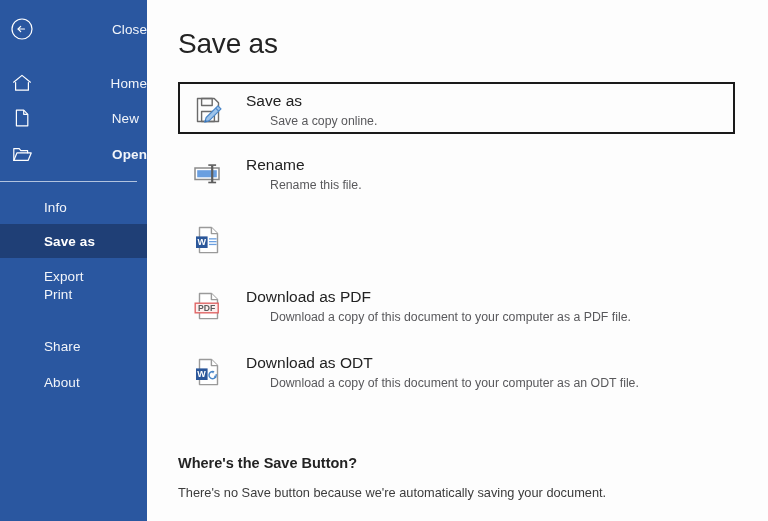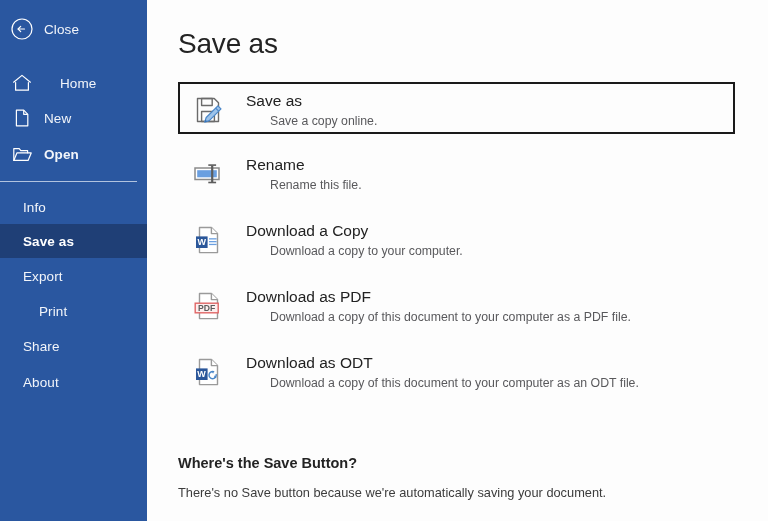--- a/index.html
+++ b/index.html
@@ -36,20 +36,21 @@
     width: 100%;
     height: 100%;
   }
   .nav-row {
     display: flex;
     align-items: center;
     height: 34px;
     color: #ffffff;
     cursor: default;
     user-select: none;
+    justify-content: space-between;
   }
   .nav-icon {
     width: 44px;
     flex: 0 0 44px;
     display: flex;
     align-items: center;
     justify-content: center;
   }
   .nav-icon svg { display: block; }
   .nav-label {
@@ -76,33 +77,33 @@
     position: absolute;
     left: 0;
     width: 147px;
     height: 34px;
     display: flex;
     align-items: center;
     cursor: default;
     user-select: none;
   }
   .text-row .nav-label {
-    padding-left: 23px;
+    padding-left: 44px;
   }
   .text-row.selected {
     background: #1f3f76;
   }
   .text-row.selected .nav-label {
     font-weight: bold;
     color: #ffffff;
   }
   .row-info   { top: 190px; }
   .row-saveas { top: 224px; }
   .row-export { top: 259px; }
-  .row-print  { top: 294px; margin-left: 16px; }
+  .row-print  { top: 277px; }
   .row-share  { top: 329px; text-align: right; }
   .row-about  { top: 365px; }
 
   
   .main {
     flex: 1 1 auto;
     position: relative;
     background: #fdfdfd;
     height: 521px;
   }
@@ -308,24 +309,20 @@
           <svg width="34" height="34" viewBox="0 0 34 34" fill="none">
             <path d="M8.5 4.5h11.9l6.1 6.1v19H8.5z" fill="#ffffff" stroke="#9a9a9a" stroke-width="1.4" stroke-linejoin="round"></path>
             <path d="M20.4 4.5v6.1h6.1" fill="#ffffff" stroke="#9a9a9a" stroke-width="1.4" stroke-linejoin="round"></path>
             <rect x="5" y="13.4" width="11.6" height="11.6" fill="#2b579a"></rect>
             <text x="10.8" y="21.8" font-family="'Liberation Sans',sans-serif" font-size="9" font-weight="bold" fill="#ffffff" text-anchor="middle">W</text>
             <rect x="18" y="15.2" width="7.6" height="1.3" fill="#6a9fe0"></rect>
             <rect x="18" y="18" width="7.6" height="1.3" fill="#6a9fe0"></rect>
             <rect x="18" y="20.8" width="7.6" height="1.3" fill="#6a9fe0"></rect>
           </svg>
         </span>
-        <span class="opt-text">
-          <span class="opt-title">Download a Copy</span>
-          <span class="opt-sub">Download a copy to your computer.</span>
-        </span>
       </div>
 
       <div class="opt-spacer"></div>
 
       <div class="option">
         <span class="opt-icon">
           <svg width="34" height="34" viewBox="0 0 34 34" fill="none">
             <path d="M8.5 4.5h11.9l6.1 6.1v19H8.5z" fill="#ffffff" stroke="#9a9a9a" stroke-width="1.4" stroke-linejoin="round"></path>
             <path d="M20.4 4.5v6.1h6.1" fill="#ffffff" stroke="#9a9a9a" stroke-width="1.4" stroke-linejoin="round"></path>
             <rect x="4.2" y="14.2" width="23" height="9.6" fill="#fdeeee" stroke="#e06767" stroke-width="1.4"></rect>

